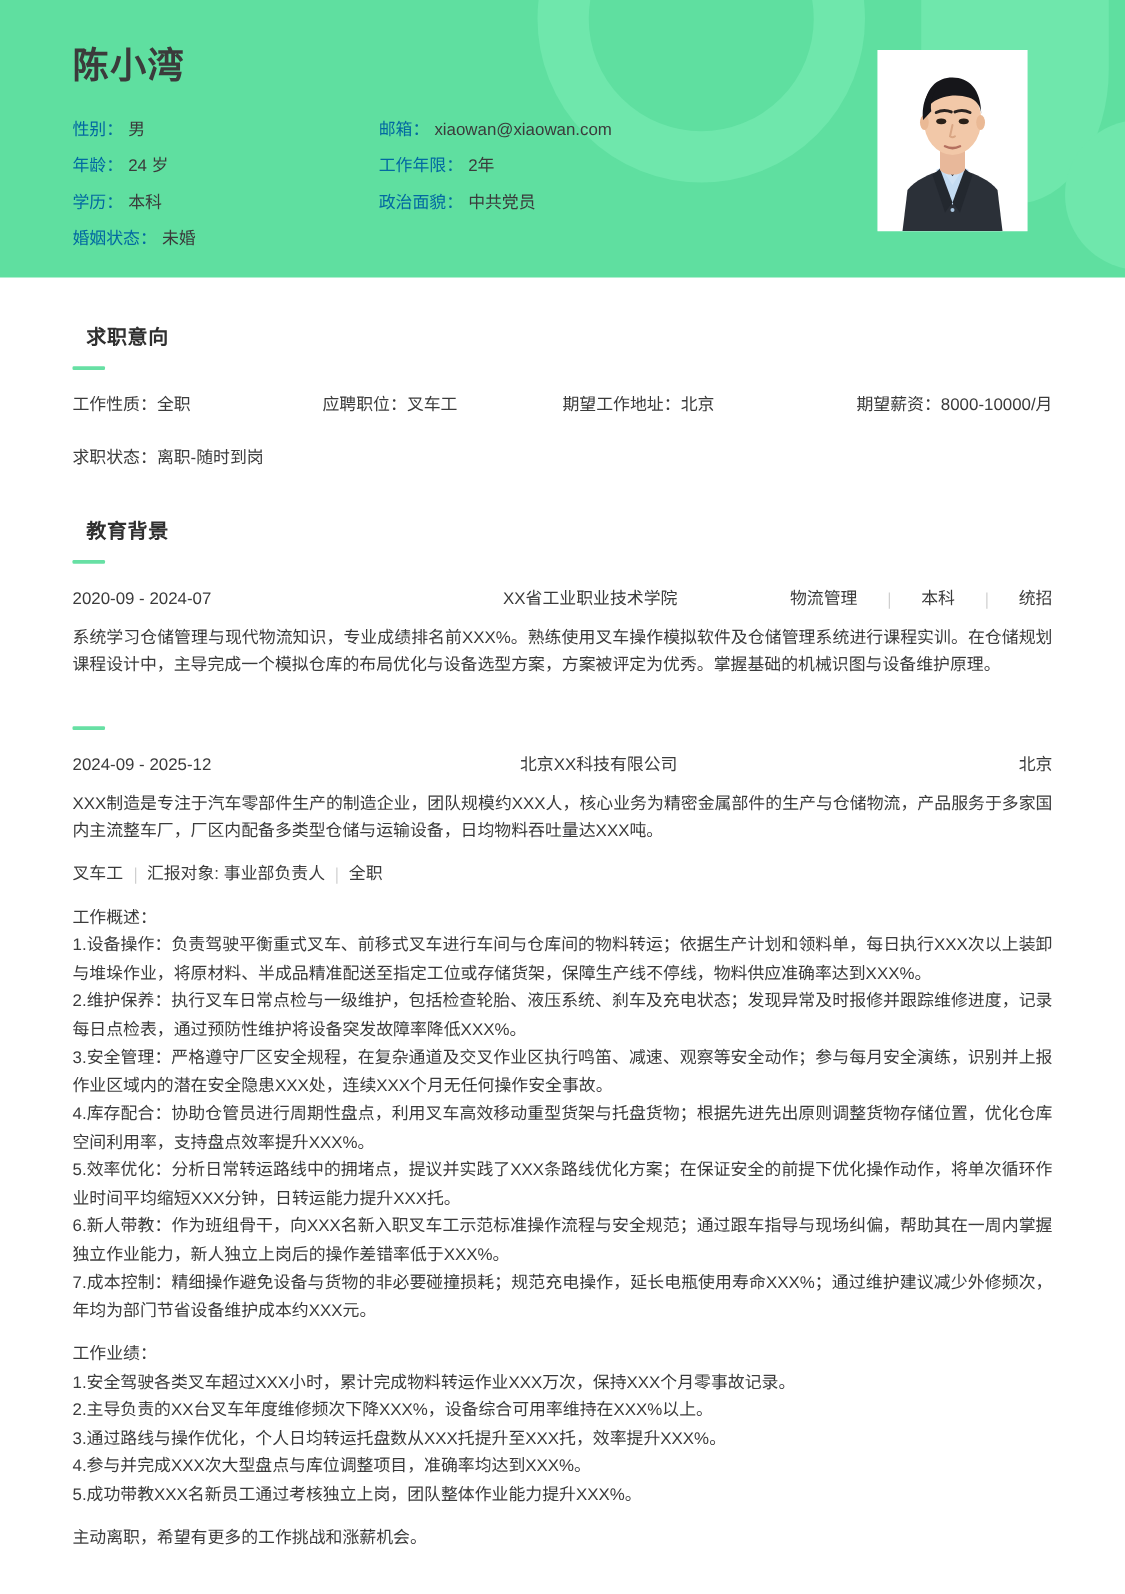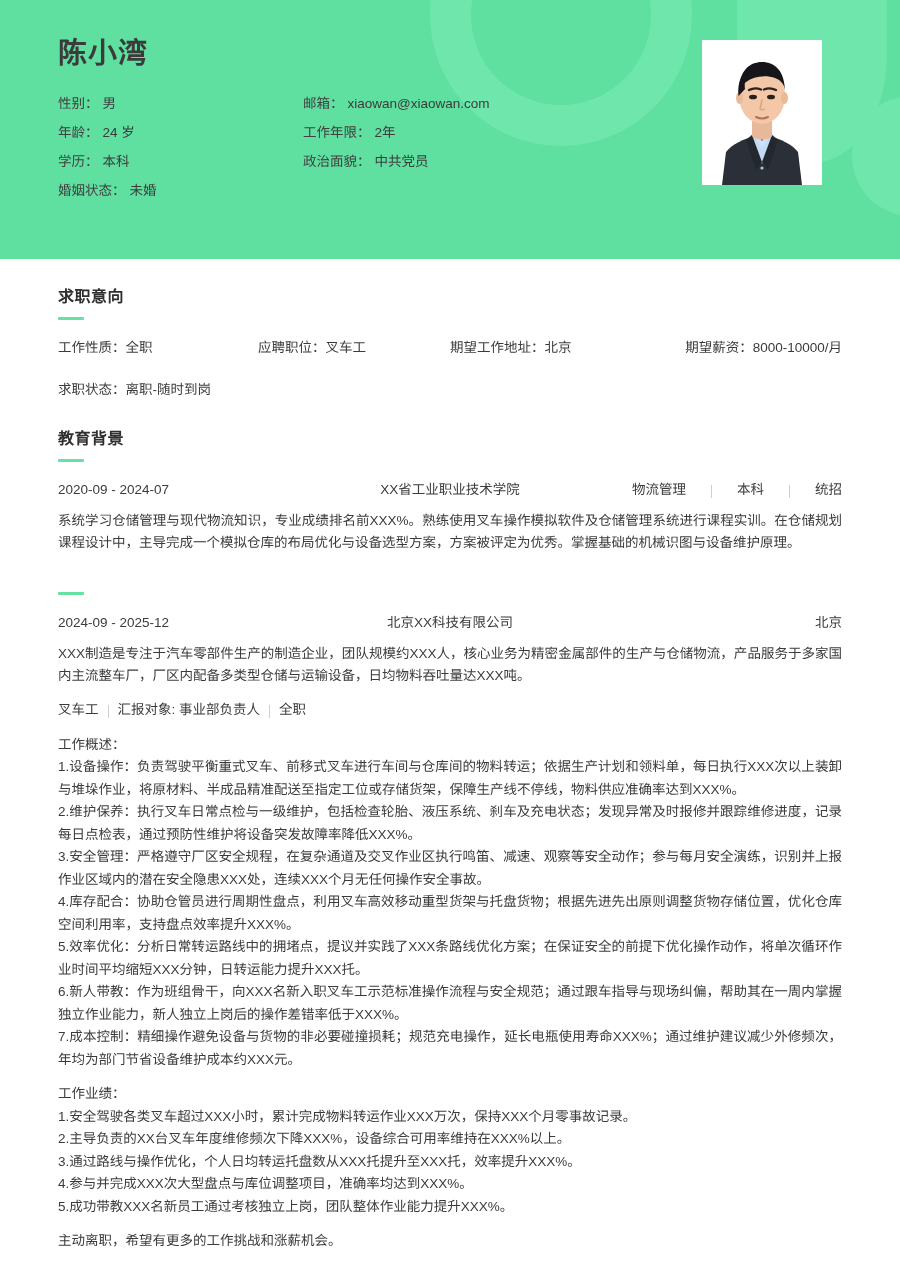--- a/index.html
+++ b/index.html
@@ -15,21 +15,21 @@
     background: #ffffff;
     font-family: "Liberation Sans", "DejaVu Sans", sans-serif;
     color: #333333;
     -webkit-font-smoothing: antialiased;
   }
 
   
   .header {
     position: relative;
     width: 900px;
-    height: 259px;
+    height: 222px;
     background: #5FDFA0;
     overflow: hidden;
   }
   .header-deco {
     position: absolute;
     inset: 0;
     pointer-events: none;
   }
   .deco-ring {
     position: absolute;
@@ -81,21 +81,21 @@
     row-gap: 7px;
     font-size: 13.5px;
     color: #3b3b3b;
   }
   .info-cell {
     display: flex;
     align-items: baseline;
     line-height: 22px;
     white-space: nowrap;
   }
-  .info-label { color: #404040; }
+  .info-label { color: #0369a1; }
   .info-value { color: #3b3b3b; margin-left: 4px; }
 
   .photo {
     position: absolute;
     right: 78px;
     top: 40px;
     width: 120px;
     height: 145px;
     z-index: 3;
     background: #ffffff;
@@ -105,42 +105,42 @@
 
   
   .content {
     padding: 0 58px;
   }
   .section { padding-top: 28px; }
   .section-title {
     font-size: 16px;
     font-weight: 700;
     color: #2f2f2f;
-    margin: 0;
+    margin: 11px;
     line-height: 1.3;
     letter-spacing: .5px;
   }
   .section-rule {
     width: 26px;
     height: 3px;
     background: #67E0A4;
     margin-top: 9px;
     margin-bottom: 17px;
     border-radius: 1px;
   }
 
   .meta-row {
     display: flex;
     font-size: 13.5px;
     color: #3b3b3b;
     line-height: 22px;
     align-items: baseline;
   }
   .meta-row .left { width: 300px; flex: 0 0 300px; }
-  .meta-row .mid { flex: 1; text-align: center; }
+  .meta-row .mid { flex: 1; text-align: right; }
   .meta-row .right { width: 300px; flex: 0 0 300px; text-align: right; }
 
   .tagline { display: inline-flex; align-items: center; gap: 16px; }
   .tag-sep {
     display: inline-block;
     width: 1px;
     height: 13px;
     background: #cfcfcf;
     margin: 0 9px;
     position: relative;

